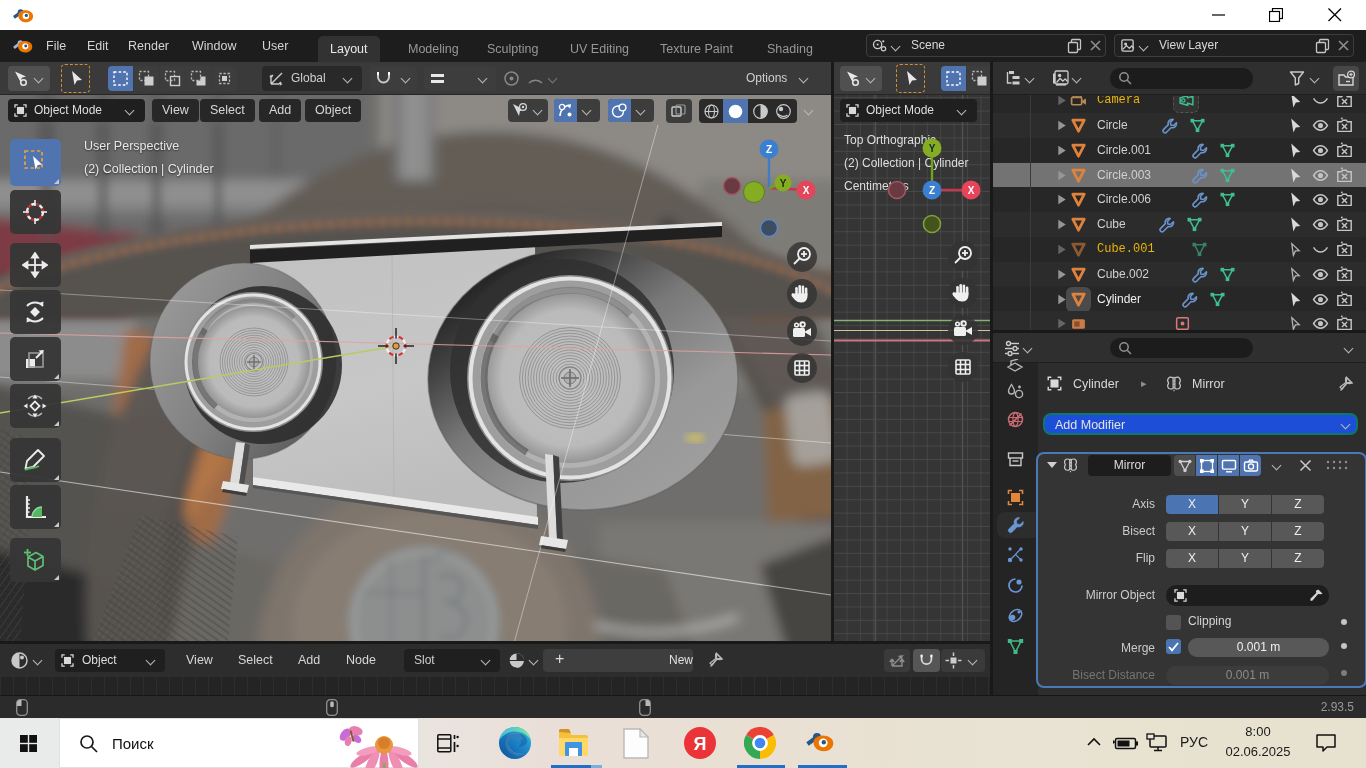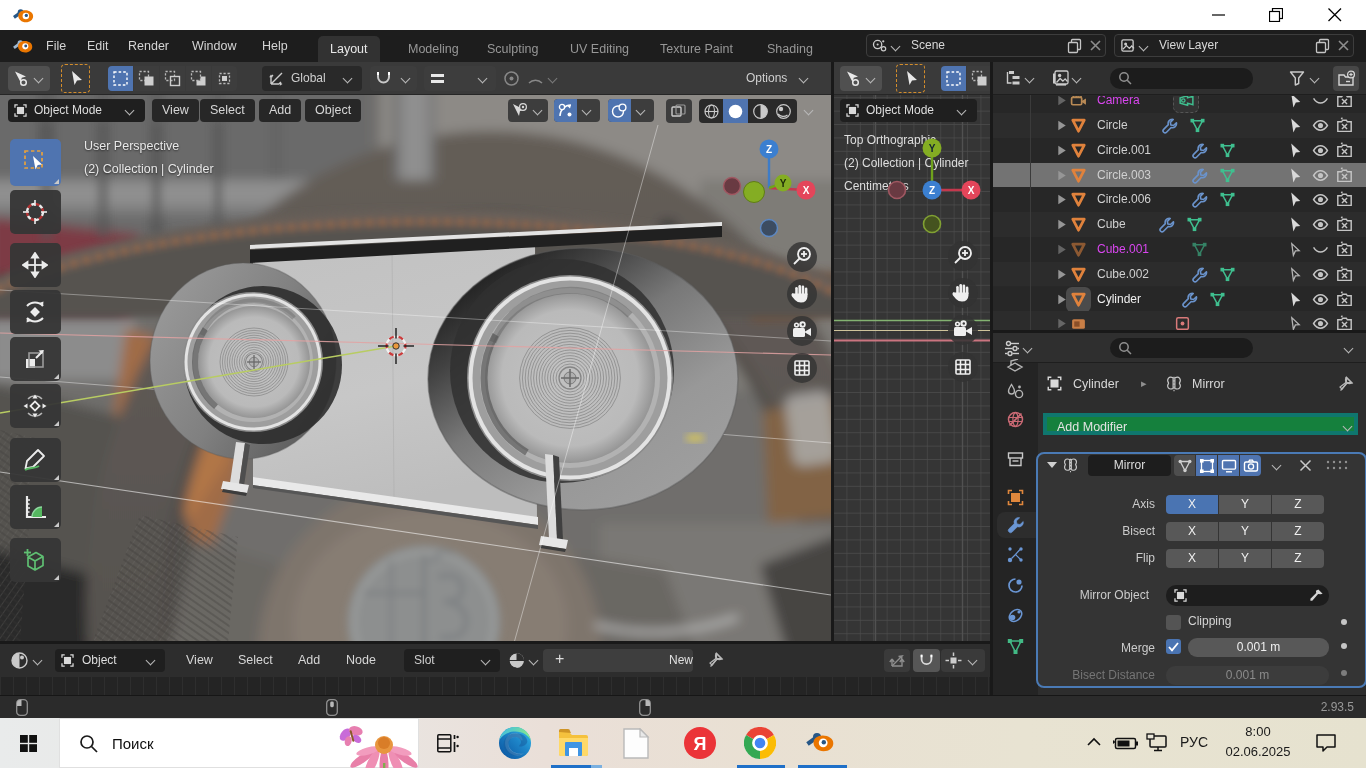--- a/index.html
+++ b/index.html
@@ -21,21 +21,21 @@
 .dd{color:#cfcfcf;font-size:12px;}
 .chev{display:inline-block;width:7px;height:7px;border-right:1.6px solid #b9b9b9;border-bottom:1.6px solid #b9b9b9;transform:rotate(45deg);vertical-align:2px;}
 .menubtn{height:23px;line-height:23px;padding:0 10px;background:#272727;border-radius:4px;color:#d6d6d6;font-size:12.5px;}
 .tbtn{position:absolute;left:0;width:51px;height:44px;background:rgba(54,54,54,.95);border-radius:5px;}
 .tbtn svg{position:absolute;left:12px;top:9px;}
 .corner{position:absolute;right:2px;bottom:2px;width:0;height:0;border-left:5px solid transparent;border-bottom:5px solid #c9c9c9;}
 
 .orow{left:0;width:373px;height:24.8px;}
 .oi{position:absolute;top:4px;width:17px;height:17px;}
 .olab{position:absolute;top:5px;font-size:12px;color:#d0d0d0;}
-.olab.dim{color:#d946ef;}
+.olab.dim{color:#eab308;font-family:Liberation Mono, monospace;}
 
 .plabel{position:absolute;font-size:12px;color:#cbcbcb;text-align:right;width:110px;}
 .plabel.dim{color:#757575;}
 .xyz{position:absolute;width:52px;height:19px;background:#585858;color:#f0f0f0;font-size:12px;text-align:center;line-height:19px;}
 .pdot{position:absolute;width:6px;height:6px;border-radius:3px;background:#c5c5c5;}
 
 #statusbar{left:0;top:695px;width:1366px;height:23px;background:#2b2b2b;border-top:1px solid #161616;}
 #taskbar{left:0;top:718px;width:1366px;height:50px;background:linear-gradient(90deg,#e9ebeb 0%,#e9e6e3 25%,#eadfd8 40%,#e9e0d3 55%,#e8e3d2 75%,#e6e2cf 100%);}
 .tlabel{color:#1a1a1a;}
 </style>
@@ -115,21 +115,21 @@
     <path d="M7.6 9.2 L1 14" stroke="#9fb8d0" stroke-width="3.2" fill="none"></path>
     <circle cx="8" cy="8.6" r="3" fill="#9fb8d0"></circle>
     <path d="M5.5 12.2c0-3 3.1-5.6 7.2-5.6 4.6 0 8.3 2.5 8.3 6.1 0 3.5-3.2 6.3-7.6 6.3-4.4 0-7.9-3.1-7.9-6.8z" fill="#ea7600"></path>
     <circle cx="13.4" cy="12.4" r="3.3" fill="#fff"></circle>
     <circle cx="13.9" cy="11.9" r="1.6" fill="#30537a"></circle>
   </svg>
   <div class="abs menuitem" style="left:46px">File</div>
   <div class="abs menuitem" style="left:87px">Edit</div>
   <div class="abs menuitem" style="left:128px">Render</div>
   <div class="abs menuitem" style="left:192px">Window</div>
-  <div class="abs menuitem" style="left:262px">Help</div>
+  <div class="abs menuitem" style="left:262px">User</div>
   <div class="abs wstab active" style="left:318px">Layout</div>
   <div class="abs wstab" style="left:396px">Modeling</div>
   <div class="abs wstab" style="left:475px">Sculpting</div>
   <div class="abs wstab" style="left:558px">UV Editing</div>
   <div class="abs wstab" style="left:648px">Texture Paint</div>
   <div class="abs wstab" style="left:755px">Shading</div>
   <div class="abs wstab" style="left:858px;width:30px;overflow:hidden;padding:0 0 12px 10px">Ani</div>
 
   <div class="abs idfield" style="left:866px;width:240px;">
     <svg class="abs" style="left:5px;top:3px" width="15" height="15" viewBox="0 0 16 16">
@@ -1133,21 +1133,21 @@
   <svg class="abs" style="left:172px;top:42px" width="18" height="18" viewBox="0 0 20 20">
         <path d="M9 3 C4 1 1.5 5 4 9 c-2.5 4 0 8 5 6z M11 3 c5-2 7.5 2 5 6 2.5 4 0 8-5 6z" fill="none" stroke="#c9c9c9" stroke-width="1.3"></path>
         <line x1="10" y1="2" x2="10" y2="18" stroke="#c9c9c9" stroke-width="1.2" stroke-dasharray="2 1.6"></line>
       </svg>
   <div class="abs" style="left:199px;top:44px;font-size:12.5px;color:#d8d8d8">Mirror</div>
   <svg class="abs" style="left:343px;top:42px" width="18" height="18" viewBox="0 0 18 18">
         <path d="M10 2 l6 6 -2.5 0.5 -3 -0.5 -4.5 6 -1.5 1.5 M10 2 l-0.5 3 0.5 3" fill="none" stroke="#b9b9b9" stroke-width="1.3"></path>
         <path d="M10.5 2.5 l5 5 -4 0 -5.5 6.5 -2-2 L10.5 7z" fill="none" stroke="#b9b9b9" stroke-width="1.2"></path>
       </svg>
 
-  <div class="abs" style="left:50px;top:80px;width:315px;height:22px;background:#15803d;border:4px solid #0f766e;border-radius:0;">
+  <div class="abs" style="left:50px;top:80px;width:315px;height:22px;background:#1d4ed8;border:2px solid #0f766e;border-radius:8px;">
     <div class="abs" style="left:10px;top:3px;font-size:12.5px;color:#e2e2e2">Add Modifier</div>
     <span class="chev abs" style="left:297px;top:6px"></span>
   </div>
 
   <div class="abs" style="left:43px;top:119px;width:331px;height:236px;background:#343434;border:2px solid #4a7ab5;border-radius:8px;">
 
     <div class="abs" style="left:9px;top:8px;width:0;height:0;border-left:5px solid transparent;border-right:5px solid transparent;border-top:6.5px solid #d0d0d0"></div>
     <svg class="abs" style="left:24px;top:3px" width="17" height="17" viewBox="0 0 20 20">
           <path d="M9 3 C4 1 1.5 5 4 9 c-2.5 4 0 8 5 6z M11 3 c5-2 7.5 2 5 6 2.5 4 0 8-5 6z" fill="none" stroke="#c9c9c9" stroke-width="1.3"></path>
           <line x1="10" y1="2" x2="10" y2="18" stroke="#c9c9c9" stroke-width="1.2" stroke-dasharray="2 1.6"></line>
@@ -1205,21 +1205,21 @@
     <div class="xyz" style="left:181px;top:41px">Y</div>
     <div class="xyz" style="left:234px;top:41px;border-radius:0 4px 4px 0">Z</div>
     <div class="plabel" style="left:7px;top:70px">Bisect</div>
     <div class="xyz" style="left:128px;top:68px;border-radius:4px 0 0 4px">X</div>
     <div class="xyz" style="left:181px;top:68px">Y</div>
     <div class="xyz" style="left:234px;top:68px;border-radius:0 4px 4px 0">Z</div>
     <div class="plabel" style="left:7px;top:97px">Flip</div>
     <div class="xyz" style="left:128px;top:95px;border-radius:4px 0 0 4px">X</div>
     <div class="xyz" style="left:181px;top:95px">Y</div>
     <div class="xyz" style="left:234px;top:95px;border-radius:0 4px 4px 0">Z</div>
-    <div class="plabel" style="left:1px;top:134px">Mirror Object</div>
+    <div class="plabel" style="left:7px;top:134px">Mirror Object</div>
     <div class="abs" style="left:128px;top:131px;width:163px;height:21px;background:#1d1d1d;border-radius:10px;">
       <svg class="abs" style="left:7px;top:3px" width="15" height="15" viewBox="0 0 19 19">
             <rect x="5" y="5" width="9" height="9" fill="#d9d9d9"></rect>
             <path d="M2.5 6 v-3.5 h3.5 M13 2.5 h3.5 V6 M16.5 13 v3.5 H13 M6 16.5 H2.5 V13" fill="none" stroke="#d9d9d9" stroke-width="1.6"></path>
           </svg>
       <svg class="abs" style="left:143px;top:3px" width="15" height="15" viewBox="0 0 16 16">
             <path d="M10 1.5 l4.5 4.5 -2 0.6 -2.8 -0.3 -6.2 7.2 H1.5 v-2 L7.7 5.3 7.4 2.9z" fill="#d5d5d5"></path>
           </svg>
     </div>
     <div class="abs" style="left:128px;top:161px;width:15px;height:15px;background:#545454;border-radius:3px"></div>

